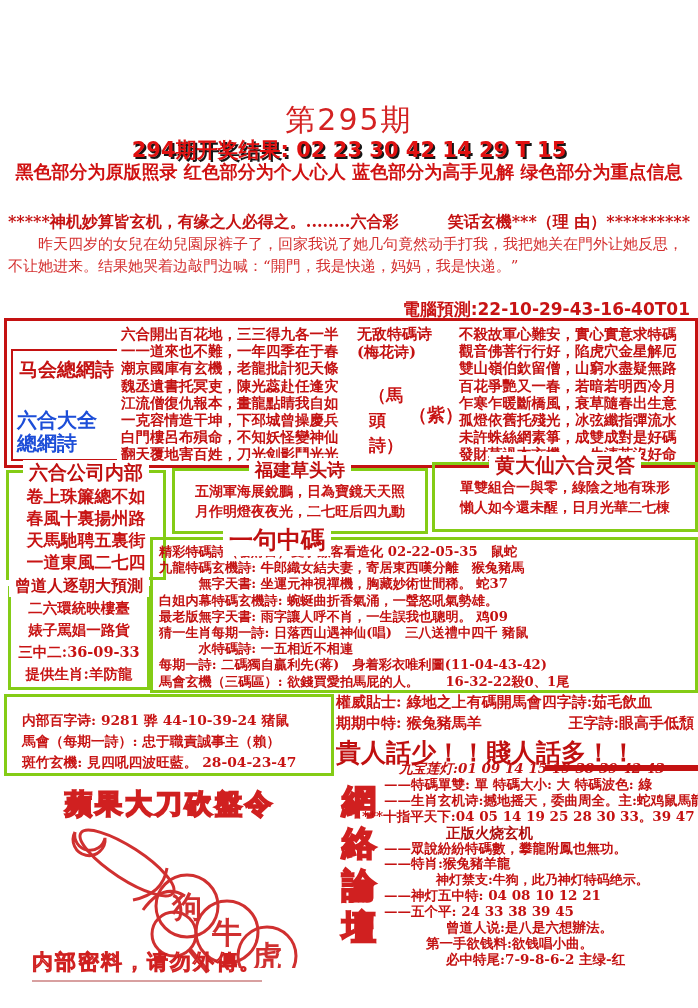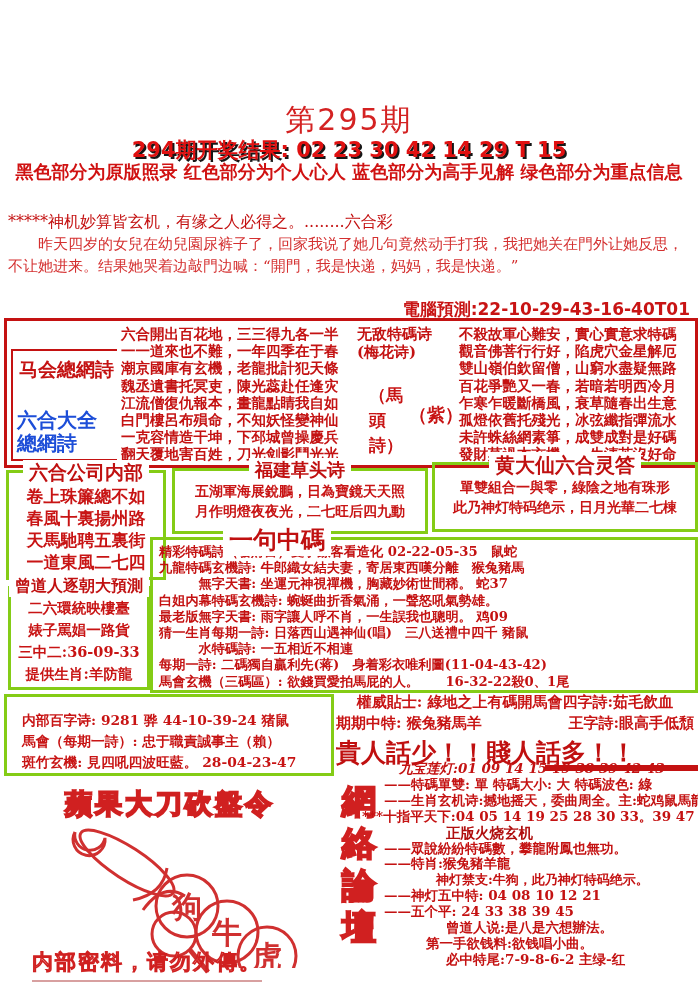--- a/index.html
+++ b/index.html
@@ -8,21 +8,21 @@
     font-family:"DejaVu Sans",sans-serif;color:#c81414;
   }
   .abs{position:absolute;}
   
   .issue-title{top:100px;left:0;width:698px;text-align:center;font-size:30px;color:#d42222;letter-spacing:2px;}
   .result-line{top:136px;left:0;width:698px;text-align:center;font-size:21px;font-weight:bold;color:#e01010;
     text-shadow:2px 2px 0 #161616;}
   .legend-line{top:160px;left:0;width:698px;text-align:center;font-size:18px;font-weight:bold;color:#d01212;}
   
   .joke-header{top:212px;left:8px;width:682px;display:flex;justify-content:space-between;
-    font-size:16px;font-weight:normal;color:#c41212;font-family:"DejaVu Serif",serif;}
+    font-size:16px;font-weight:bold;color:#c41212;font-family:"DejaVu Serif",serif;}
   .joke-body{top:234px;left:8px;width:682px;font-size:15px;line-height:1.45;color:#d43030;
     text-indent:2em;font-family:"DejaVu Serif",serif;}
   .prediction{top:298px;right:8px;font-size:17px;font-weight:bold;color:#c81414;}
   
   .main-box{top:318px;left:4px;width:688px;height:144px;border:3px solid #c41212;}
   .label-frame{position:absolute;left:4px;top:28px;width:104px;height:108px;border:2px solid #c41212;border-right:none;}
   .main-label1{position:absolute;left:12px;top:36px;width:96px;font-size:19px;font-weight:bold;
     font-family:"DejaVu Serif",serif;color:#c41212;}
   .main-label2{position:absolute;left:10px;top:88px;width:100px;font-size:20px;font-weight:bold;line-height:23px;
     font-family:"DejaVu Serif",serif;color:#1d4ed8;}
@@ -56,21 +56,21 @@
   .one-lines{margin-top:4px;padding-left:6px;font-size:13.2px;font-weight:bold;line-height:16.2px;
     font-family:"DejaVu Serif",serif;white-space:nowrap;color:#c41212;}
   .zeng-box{top:586px;left:8px;width:136px;height:98px;}
   .zeng-box .rbox-title{font-size:16px;}
   .zeng-lines{margin-top:8px;text-align:center;font-size:14.5px;font-weight:bold;line-height:22px;
     font-family:"DejaVu Serif",serif;white-space:nowrap;}
   .internal-box{top:694px;left:4px;width:324px;height:76px;}
   .internal-lines{margin-top:13px;padding-left:15px;font-size:13.8px;font-weight:bold;line-height:21px;
     font-family:"DejaVu Serif",serif;white-space:nowrap;}
   
-  .tips-row1{top:693px;left:336px;width:358px;display:flex;justify-content:center;
+  .tips-row1{top:693px;left:336px;width:358px;display:flex;justify-content:flex-start;
     font-size:15px;font-weight:bold;white-space:nowrap;font-family:"DejaVu Serif",serif;}
   .tips-row2{top:714px;left:336px;width:358px;display:flex;justify-content:space-between;
     font-size:15px;font-weight:bold;white-space:nowrap;font-family:"DejaVu Serif",serif;}
   .tips-big{top:736px;left:336px;width:362px;font-size:25px;font-weight:bold;white-space:nowrap;
     color:#c01010;font-family:"DejaVu Serif",serif;}
   .tips-bar{top:765px;left:545px;width:153px;height:6px;background:#c41212;}
   
   .forum-vertical{top:780px;left:336px;width:46px;text-align:center;font-size:34px;font-weight:bold;line-height:42px;
     color:#ffffff;-webkit-text-stroke:2px #d02020;text-shadow:0 0 1px #d02020;font-family:"DejaVu Serif",serif;}
   .forum-lines{top:761px;left:384px;width:314px;font-size:13.5px;font-weight:bold;line-height:15.9px;
@@ -92,40 +92,41 @@
 </style>
 </head>
 <body>
 
 <div class="abs issue-title">第295期</div>
 <div class="abs result-line">294期开奖结果: 02 23 30 42 14 29 T 15</div>
 <div class="abs legend-line">黑色部分为原版照录 红色部分为个人心人 蓝色部分为高手见解 绿色部分为重点信息</div>
 
 <div class="abs joke-header">
   <span>*****神机妙算皆玄机，有缘之人必得之。........六合彩</span>
+  <span>笑话玄機***（理 由）**********</span>
 </div>
 <div class="abs joke-body">昨天四岁的女兒在幼兒園尿裤子了，回家我说了她几句竟然动手打我，我把她关在門外让她反思，不让她进来。结果她哭着边敲門边喊：“開門，我是快递，妈妈，我是快递。”</div>
 
 <div class="abs prediction">電腦預測:22-10-29-43-16-40T01</div>
 
 <div class="abs main-box">
   <div class="label-frame"></div>
   <div class="main-label1">马会總網詩</div>
   <div class="main-label2">
     <div>六合大全</div>
     <div>總網詩</div>
   </div>
   <div class="poem-col poem-left">
     <div>六合開出百花地，三三得九各一半</div>
     <div>一一道來也不難，一年四季在于春</div>
     <div>潮京國庫有玄機，老龍批計犯天條</div>
     <div>魏丞遺書托冥吏，陳光蕊赴任逢灾</div>
     <div>江流僧復仇報本，畫龍點睛我自如</div>
+    <div>一克容情造干坤，下邳城曾操慶兵</div>
     <div>白門樓呂布殞命，不知妖怪變神仙</div>
-    <div>一克容情造干坤，下邳城曾操慶兵</div>
     <div>翻天覆地害百姓，刀光剑影鬥光光</div>
   </div>
   <div class="mid-top-label">
     <div>无敌特碼诗</div>
     <div>(梅花诗)</div>
   </div>
   <div class="mid-horse">
     <div>（馬</div>
     <div>頭</div>
     <div>詩）</div>
@@ -158,21 +159,21 @@
   <div class="fujian-lines">
     <div>五湖軍海展銳鵬，日為寶鏡天天照</div>
     <div>月作明燈夜夜光，二七旺后四九動</div>
   </div>
 </div>
 
 <div class="abs rbox huang-box">
   <div class="rbox-title">黄大仙六合灵答</div>
   <div class="huang-lines">
     <div>單雙組合一與零，綠陰之地有珠形</div>
-    <div>此乃神灯特码绝示，日月光華二七棟</div>
+    <div>懶人如今還未醒，日月光華二七棟</div>
   </div>
 </div>
 
 <div class="abs rbox one-box">
   <div class="rbox-title">一句中碼</div>
   <div class="one-lines">
     <div>精彩特碼詩（發財富）雙爭鏢客看造化 02-22-05-35　鼠蛇</div>
     <div>九龍特碼玄機詩: 牛郎織女結夫妻，寄居東西嘆分離　猴兔豬馬</div>
     <div>　　　無字天書: 坐運元神視禪機，胸藏妙術世間稀。 蛇37</div>
     <div>白姐内幕特碼玄機詩: 蜿蜒曲折香氣涌，一聲怒吼氣勢雄。</div>

